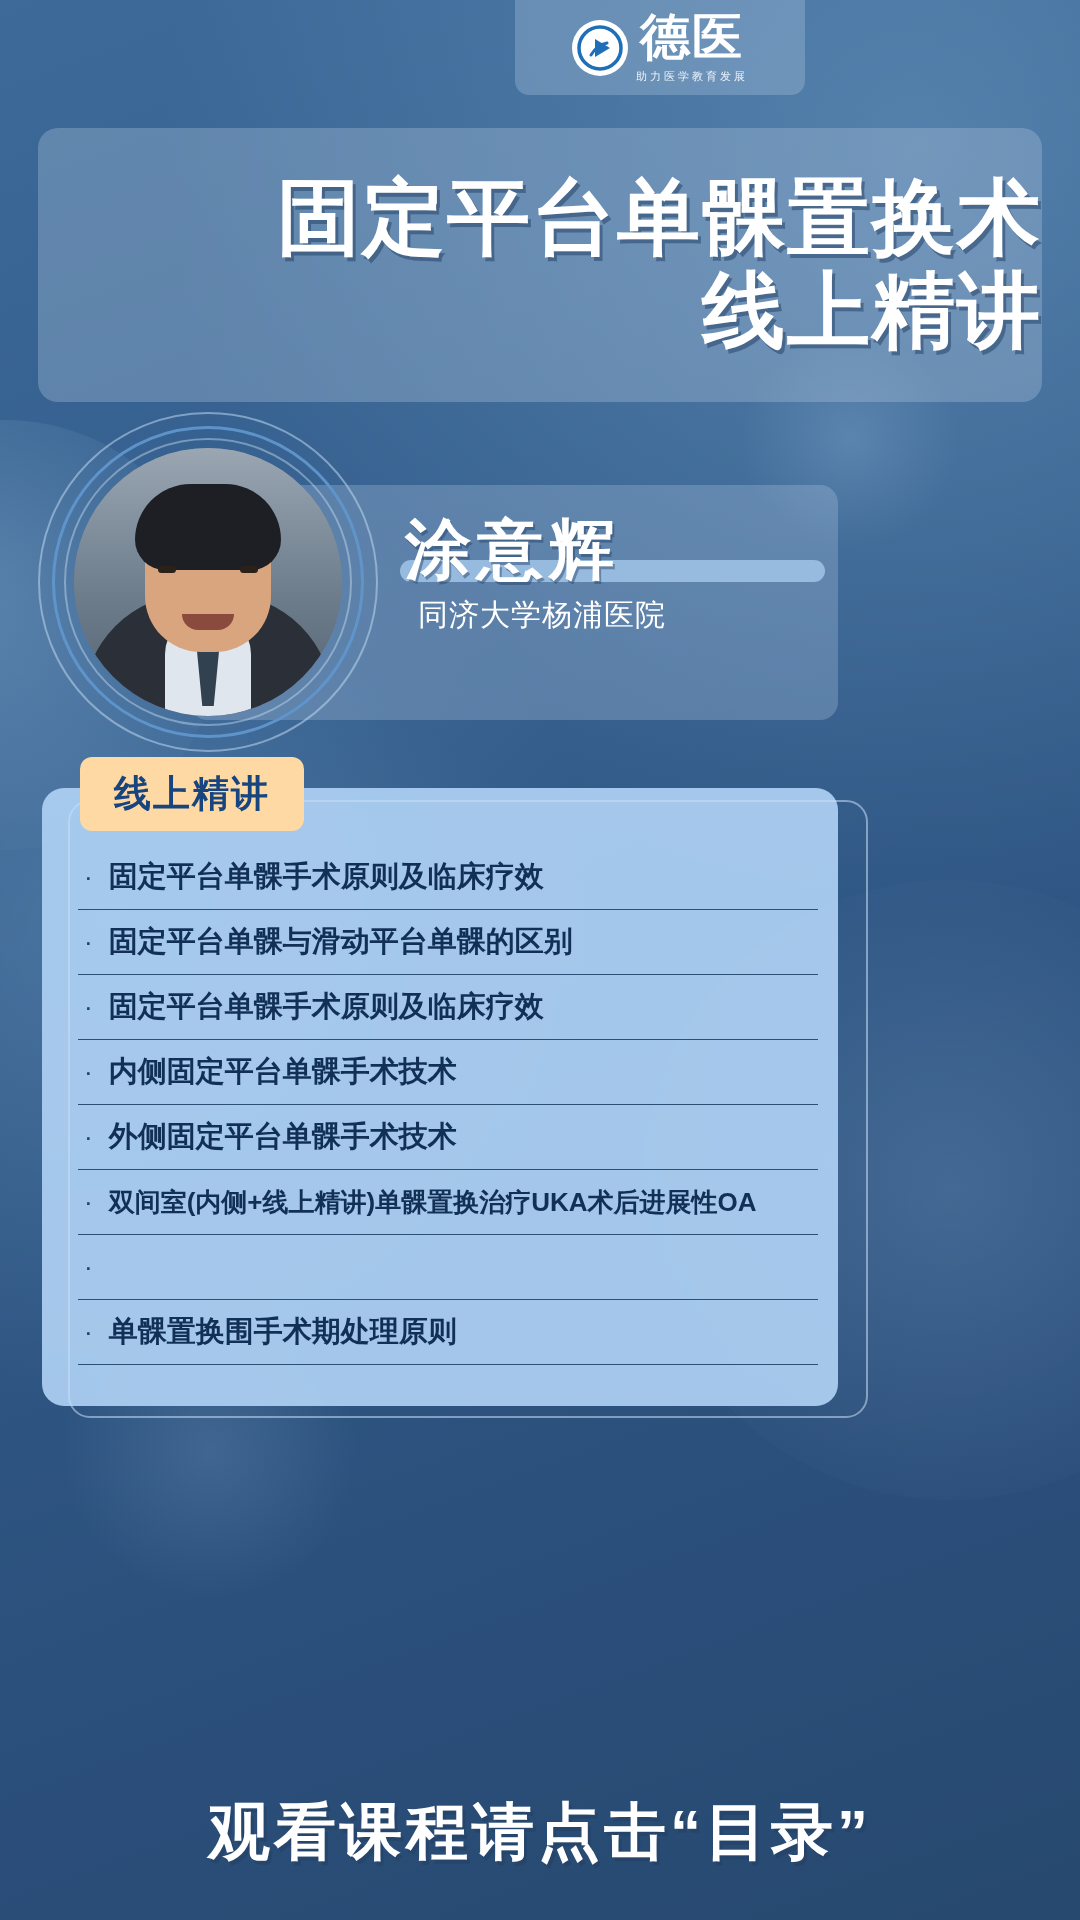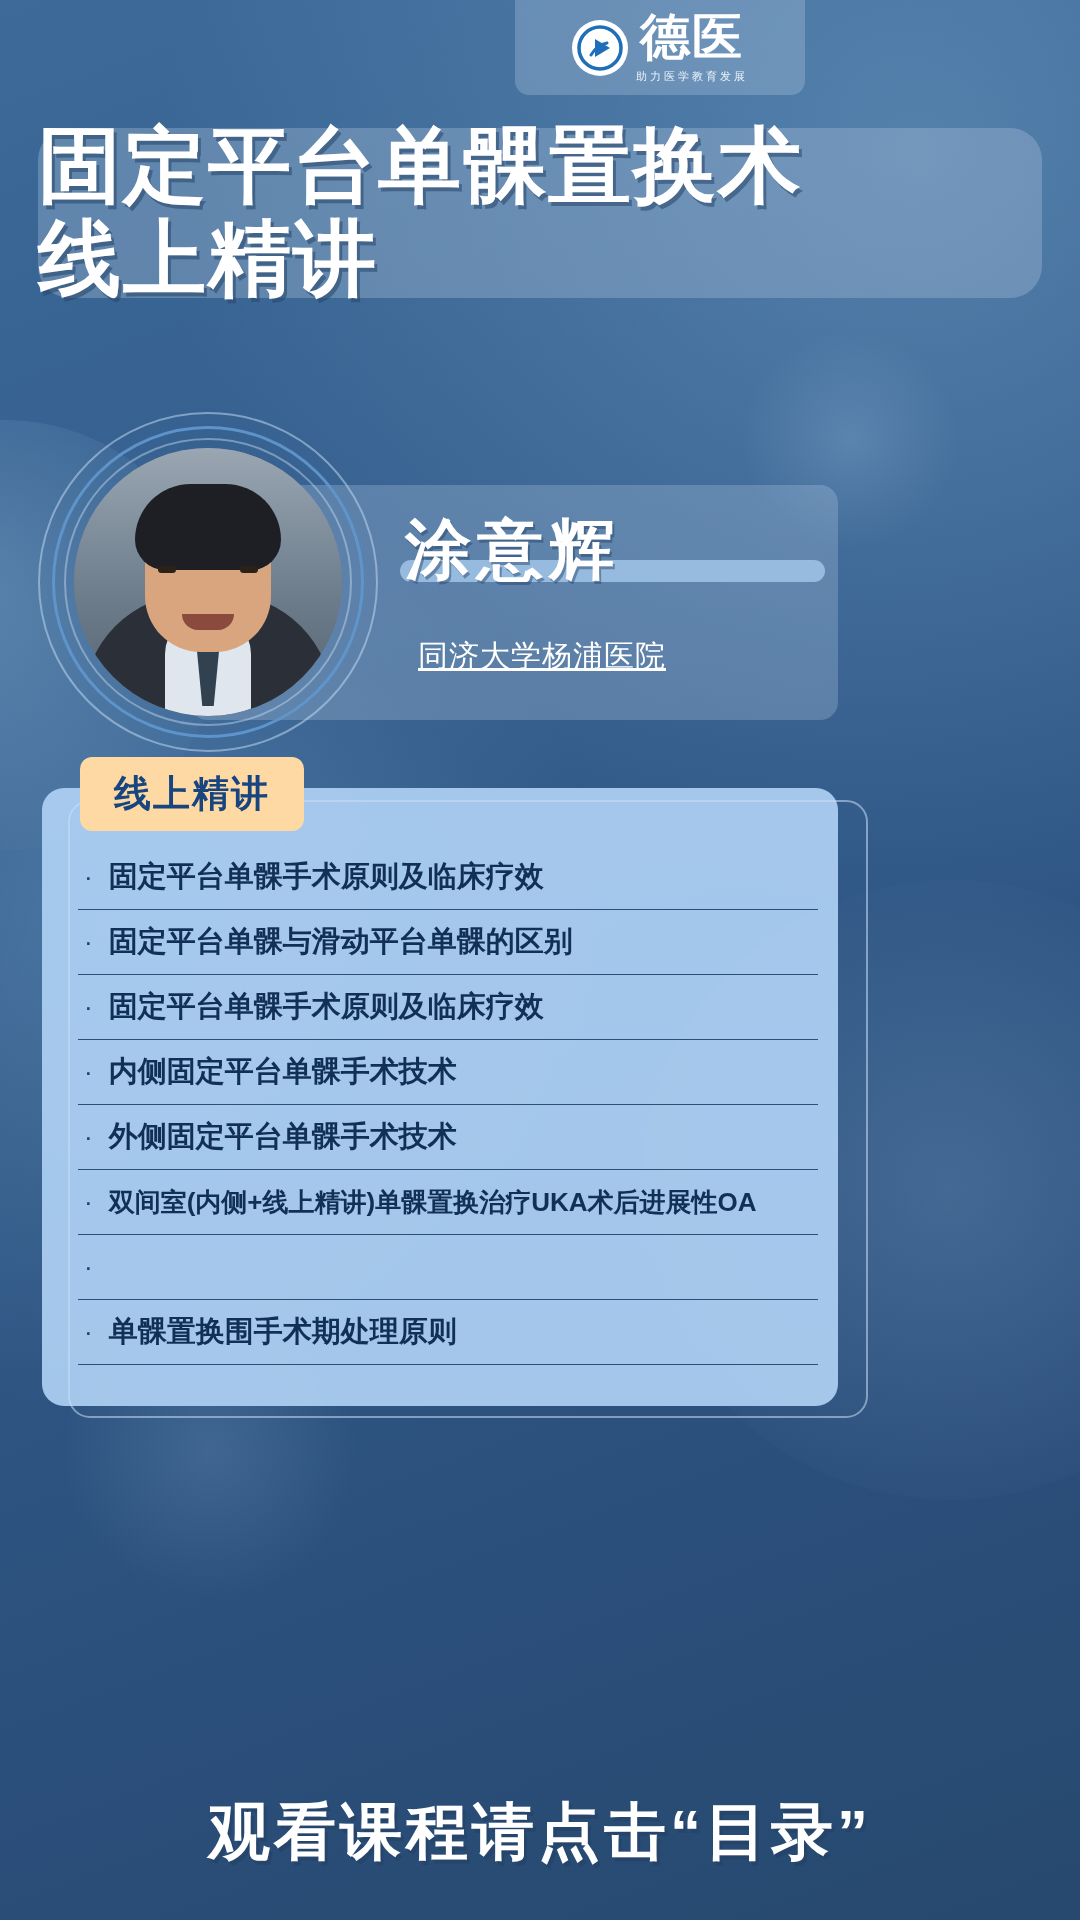--- a/index.html
+++ b/index.html
@@ -44,24 +44,24 @@
   .logo-cn {
     font-size:50px; font-weight:bold; color:#ffffff; line-height:1;
     letter-spacing:2px;
   }
   .logo-sub {
     font-size:11px; color:#eaf2fa; letter-spacing:3px; margin-top:7px;
   }
 
   
   .title-card {
-    position:absolute; top:128px; left:38px; width:1004px; height:170px;
+    position:absolute; top:128px; left:38px; width:1004px; height:274px;
     background:rgba(178,199,222,0.33);
-    border-radius:32px;
-    display:flex; flex-direction:column; align-items:flex-start; justify-content:center;
+    border-radius:20px;
+    display:flex; flex-direction:column; align-items:flex-end; justify-content:center;
   }
   .title-line {
     font-size:83px; font-weight:bold; color:#ffffff; line-height:1.12;
     letter-spacing:2px;
     text-shadow:3px 4px 0 rgba(40,70,105,0.55);
     white-space:nowrap;
   }
 
   
   .speaker-card {
@@ -135,22 +135,22 @@
   .speaker-name {
     position:absolute; top:505px; left:405px;
     font-size:66px; font-weight:bold; color:#ffffff; letter-spacing:6px;
     text-shadow:2px 3px 0 rgba(35,65,100,0.45);
   }
   .name-underline {
     position:absolute; top:560px; left:400px; width:425px; height:22px;
     background:#8cb6dd; border-radius:11px; z-index:-1;
   }
   .speaker-org {
-    position:absolute; top:636px; left:418px;
-    font-size:30px; color:#ffffff; letter-spacing:1px;text-decoration:underline;
+    position:absolute; top:595px; left:418px;
+    font-size:30px; color:#ffffff; letter-spacing:1px;
   }
 
   
   .content-card {
     position:absolute; top:788px; left:42px; width:796px; height:618px;
     background:rgba(174,208,243,0.92);
     border-radius:22px;
   }
   .content-frame {
     position:absolute; top:800px; left:68px; width:800px; height:618px;

